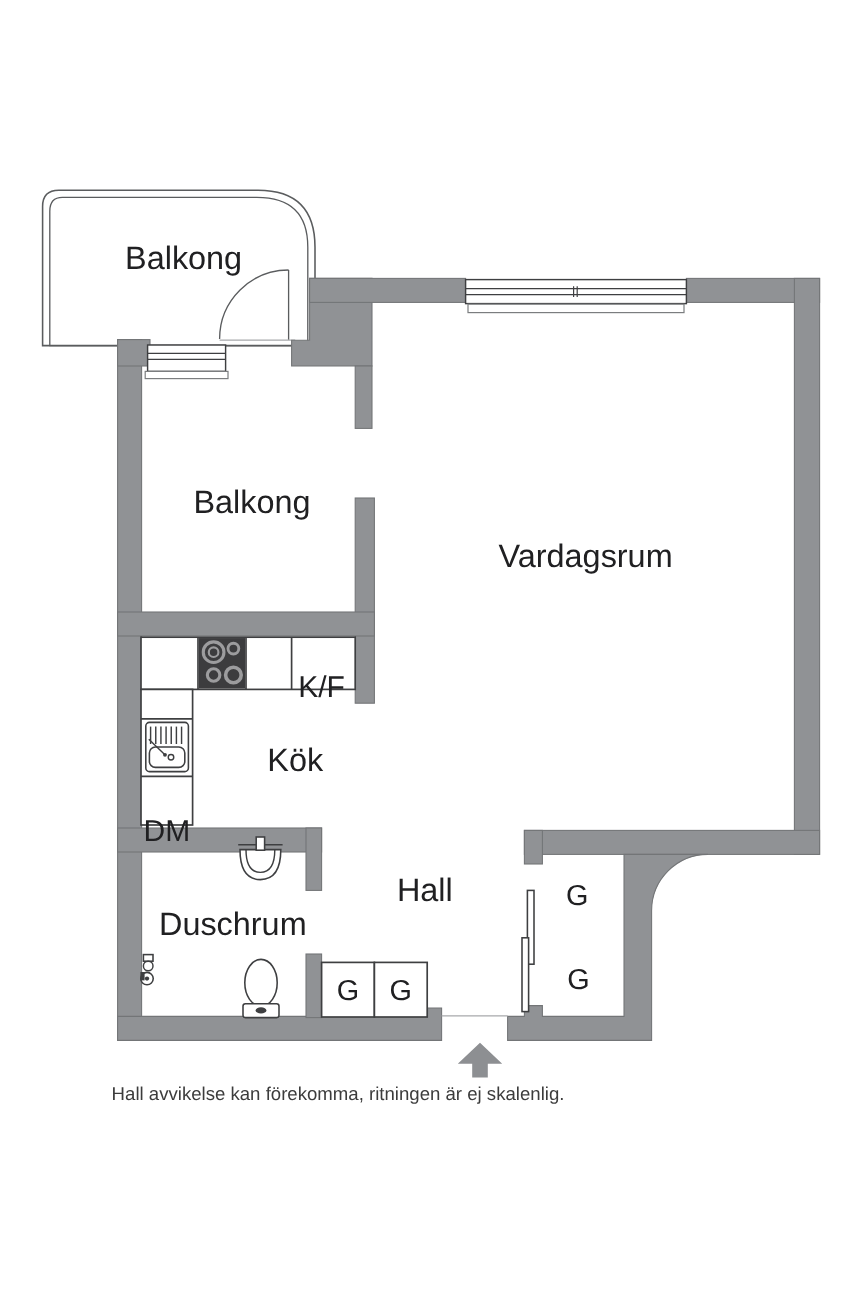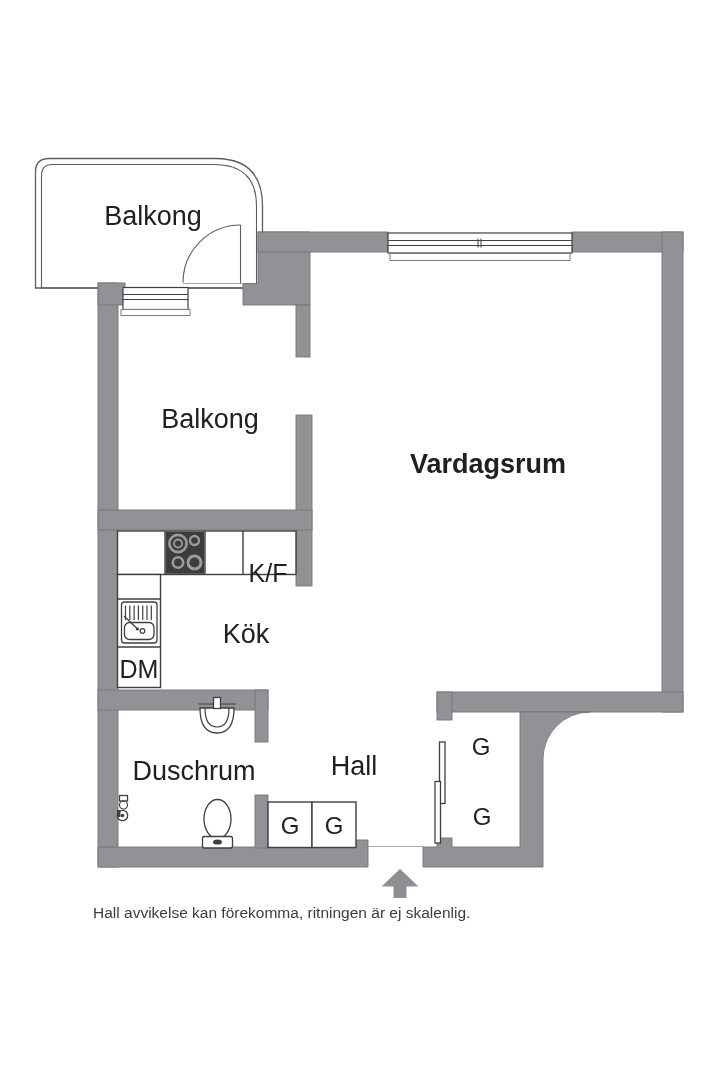--- a/index.html
+++ b/index.html
@@ -143,27 +143,27 @@
       <rect class="fix" x="439.5" y="742" width="5.5" height="61.5"></rect>
       <rect class="fix" x="435" y="781.5" width="5.5" height="61.5"></rect>
     </g>
 
     <line class="thresh" x1="368" y1="846.5" x2="423" y2="846.5"></line>
     <path class="arrow" d="M400,869 L418.5,886.5 L406.5,886.5 L406.5,898 L393.5,898 L393.5,886.5 L381.5,886.5 Z"></path>
   </svg>
 
   <div class="lbl" style="left:153px;top:216px;">Balkong</div>
   <div class="lbl" style="left:210px;top:419px;">Balkong</div>
-  <div class="lbl" style="left:488px;top:464px;font-weight:bold;">Vardagsrum</div>
+  <div class="lbl" style="left:488px;top:464px;">Vardagsrum</div>
   <div class="lbl" style="left:226px;top:634px;margin-left:20px;">Kök</div>
-  <div class="lbl" style="left:354px;top:766px;">Hall</div>
+  <div class="lbl" style="left:354px;top:742px;">Hall</div>
   <div class="lbl" style="left:194px;top:771px;">Duschrum</div>
 
   <div class="lbl small" style="left:268px;top:553px;">K/F</div>
-  <div class="lbl small" style="left:139px;top:649px;">DM</div>
+  <div class="lbl small" style="left:139px;top:673px;">DM</div>
 
   <div class="lbl tiny" style="left:290px;top:826px;">G</div>
   <div class="lbl tiny" style="left:334px;top:826px;">G</div>
   <div class="lbl tiny" style="left:481px;top:747px;">G</div>
   <div class="lbl tiny" style="left:482px;top:817px;">G</div>
 
   <div class="footer-note">Hall avvikelse kan förekomma, ritningen är ej skalenlig.</div>
 </div>
 
 </body></html>

